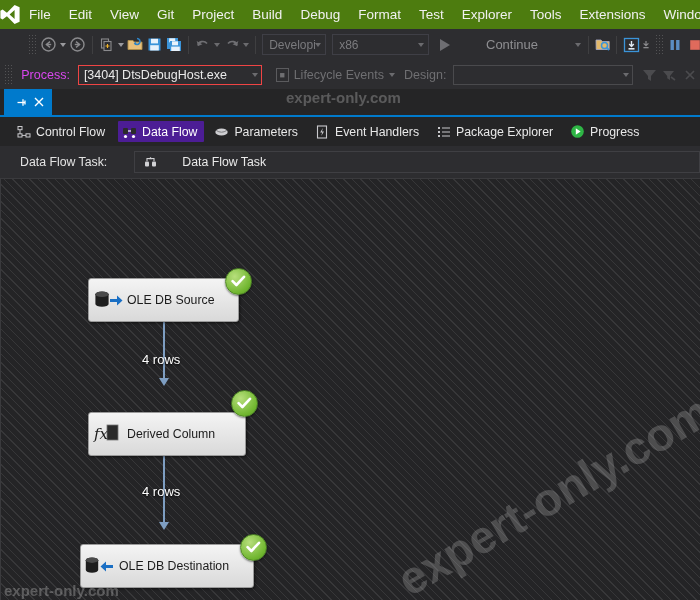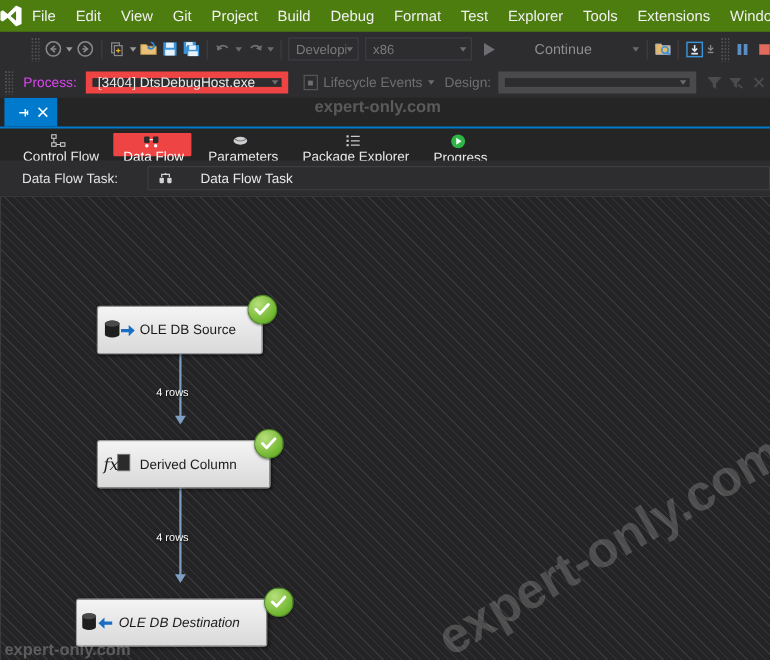--- a/index.html
+++ b/index.html
@@ -48,21 +48,21 @@
   .play-tri{width:0;height:0;border-top:6px solid transparent;border-bottom:6px solid transparent;border-left:10px solid #6e6e72;}
 
   
   .procbar{
     position:absolute;left:0;top:60px;width:700px;height:29px;
     background:#2d2d30;display:flex;align-items:center;
   }
   .proc-label{color:#d946ef;font-size:12.5px;white-space:nowrap;}
   .proc-label.dim{color:#6f6f72;}
   .proc-combo{
-    height:20px;border:6px solid #ef4444;background:#2d2d30;color:#eaeaea;
+    height:20px;border:1px solid #ef4444;background:#2d2d30;color:#eaeaea;
     font-size:12.5px;display:flex;align-items:center;justify-content:space-between;
     padding:0 3px 0 5px;box-sizing:border-box;
   }
   .proc-combo.empty{border-color:#4a4a4d;}
   .lifecycle-ico{
     width:14px;height:14px;border:1px solid #5b5b5e;color:#6f6f72;font-size:9px;
     display:flex;align-items:center;justify-content:center;box-sizing:border-box;
   }
 
   
@@ -75,24 +75,24 @@
   .tab-ico{width:17px;height:20px;display:flex;align-items:center;justify-content:center;color:#fff;font-size:12px;}
   .tabstrip-underline{position:absolute;left:0;top:115px;width:700px;height:2px;background:#007acc;}
 
   
   .destabs{
     position:absolute;left:0;top:117px;width:700px;height:29px;background:#252526;
     display:flex;align-items:center;padding-left:12px;box-sizing:border-box;
   }
   .destab{
     display:flex;align-items:center;height:21px;padding:0 7px 0 4px;margin-right:6px;
-    border-radius:1px;white-space:nowrap;flex-direction:column;
+    border-radius:1px;white-space:nowrap;
   }
   .destab .lbl{color:#e8e8e8;font-size:12.3px;margin-left:5px;}
-  .destab.active{background:#ef4444;}
+  .destab.active{background:#4c1d95;}
   .destab.active .lbl{color:#ffffff;}
   .destab-ico{width:15px;height:15px;display:flex;align-items:center;justify-content:center;}
 
   
   .dftbar{
     position:absolute;left:0;top:146px;width:700px;height:32px;background:#2d2d30;
     display:flex;align-items:center;gap:17px;
   }
   .dft-label{color:#e3e3e3;font-size:12.3px;margin-left:20px;}
   .dft-combo{
@@ -128,21 +128,21 @@
     position:absolute;width:25px;height:25px;border-radius:50%;
     background:radial-gradient(circle at 35% 30%, #b7df7c, #6fb52e 70%, #55912a);
     border:1px solid #4e8526;display:flex;align-items:center;justify-content:center;
     box-shadow:0 1px 2px rgba(0,0,0,.5);
   }
   .badge svg{display:block;}
 
   
   .conn{position:absolute;width:1.6px;background:#7e9ec2;}
   .arrowhead{position:absolute;width:0;height:0;border-left:5px solid transparent;border-right:5px solid transparent;border-top:8px solid #7e9ec2;}
-  .rowlabel{position:absolute;color:#ffffff;font-size:10px;white-space:nowrap;text-shadow:0 1px 2px rgba(0,0,0,.9);}
+  .rowlabel{position:absolute;color:#ffffff;font-size:13px;white-space:nowrap;text-shadow:0 1px 2px rgba(0,0,0,.9);}
 
   
   .wm{position:absolute;color:rgba(220,220,220,0.30);white-space:nowrap;pointer-events:none;font-weight:bold;}
   .wm-top{left:286px;top:89px;font-size:15px;color:rgba(200,200,200,0.33);}
   .wm-big{left:388px;top:560px;font-size:46px;transform:rotate(-30deg);transform-origin:0 0;color:rgba(225,225,225,0.22);}
   .wm-bottom{left:4px;top:582px;font-size:15px;color:rgba(220,220,220,0.30);}
 </style>
 </head>
 <body>
 
@@ -391,20 +391,29 @@
         <svg width="15" height="14" viewBox="0 0 15 14">
             <ellipse cx="7.5" cy="7" rx="6.2" ry="3.6" fill="#cfcfd2"></ellipse>
             <path d="M2.2 5.4 Q7.5 9 12.8 5.4" fill="none" stroke="#7b7b7e" stroke-width="1"></path>
           </svg>
       </span>
       <span class="lbl">Parameters</span>
     </div>
     <div class="destab">
       <span class="destab-ico">
         <svg width="14" height="14" viewBox="0 0 14 14">
+            <rect x="2.5" y="1" width="9" height="12" fill="none" stroke="#c9c9cc" stroke-width="1.1"></rect>
+            <path d="M7.8 3 L5.2 7.4 H7.2 L6.2 11 L9 6.4 H7 Z" fill="#c9c9cc"></path>
+          </svg>
+      </span>
+      <span class="lbl">Event Handlers</span>
+    </div>
+    <div class="destab">
+      <span class="destab-ico">
+        <svg width="14" height="14" viewBox="0 0 14 14">
             <rect x="1" y="2" width="2" height="2" fill="#c9c9cc"></rect>
             <rect x="1" y="6" width="2" height="2" fill="#c9c9cc"></rect>
             <rect x="1" y="10" width="2" height="2" fill="#c9c9cc"></rect>
             <path d="M5 3 h8 M5 7 h8 M5 11 h8" stroke="#c9c9cc" stroke-width="1.1"></path>
           </svg>
       </span>
       <span class="lbl">Package Explorer</span>
     </div>
     <div class="destab">
       <span class="destab-ico">
@@ -452,37 +461,37 @@
         </svg>
       </span>
       <span class="clabel">OLE DB Source</span>
     </div>
     <div class="badge" style="left:225px;top:90px;">
       <svg width="15" height="13" viewBox="0 0 15 13">
           <path d="M1.6 6.2 L5.4 10 L13 1.8" fill="none" stroke="#ffffff" stroke-width="2.6" stroke-linecap="round" stroke-linejoin="round"></path>
         </svg>
     </div>
 
-    <div class="comp" style="left:88px;top:222px;width:156px;height:42px;">
+    <div class="comp" style="left:88px;top:234px;width:156px;height:42px;">
       <span class="cico">
         <svg width="30" height="24" viewBox="0 0 30 24">
           <rect x="14" y="3" width="11" height="15" fill="#2b2b2b"></rect>
           <rect x="14" y="3" width="11" height="15" fill="none" stroke="#777" stroke-width=".8"></rect>
           <text x="1" y="17" font-family="DejaVu Serif, serif" font-style="italic" font-size="15" fill="#1b1b1b">fx</text>
         </svg>
       </span>
       <span class="clabel">Derived Column</span>
     </div>
     <div class="badge" style="left:231px;top:212px;">
       <svg width="15" height="13" viewBox="0 0 15 13">
           <path d="M1.6 6.2 L5.4 10 L13 1.8" fill="none" stroke="#ffffff" stroke-width="2.6" stroke-linecap="round" stroke-linejoin="round"></path>
         </svg>
     </div>
 
-    <div class="comp" style="left:69px;top:366px;width:172px;height:42px;font-style:italic;">
+    <div class="comp" style="left:80px;top:366px;width:172px;height:42px;">
       <span class="cico">
         <svg width="32" height="22" viewBox="0 0 32 22">
           <ellipse cx="8" cy="5.2" rx="6.2" ry="2.7" fill="#3a3a3a"></ellipse>
           <path d="M1.8 5.2 V15 a6.2 2.7 0 0 0 12.4 0 V5.2" fill="#1e1e1e"></path>
           <ellipse cx="8" cy="5.2" rx="6.2" ry="2.7" fill="#4a4a4a"></ellipse>
           <path d="M29 10 h-7 v-3.6 l-5.5 5.1 5.5 5.1 V13 h7 z" fill="#1a6fc4"></path>
         </svg>
       </span>
       <span class="clabel">OLE DB Destination</span>
     </div>

